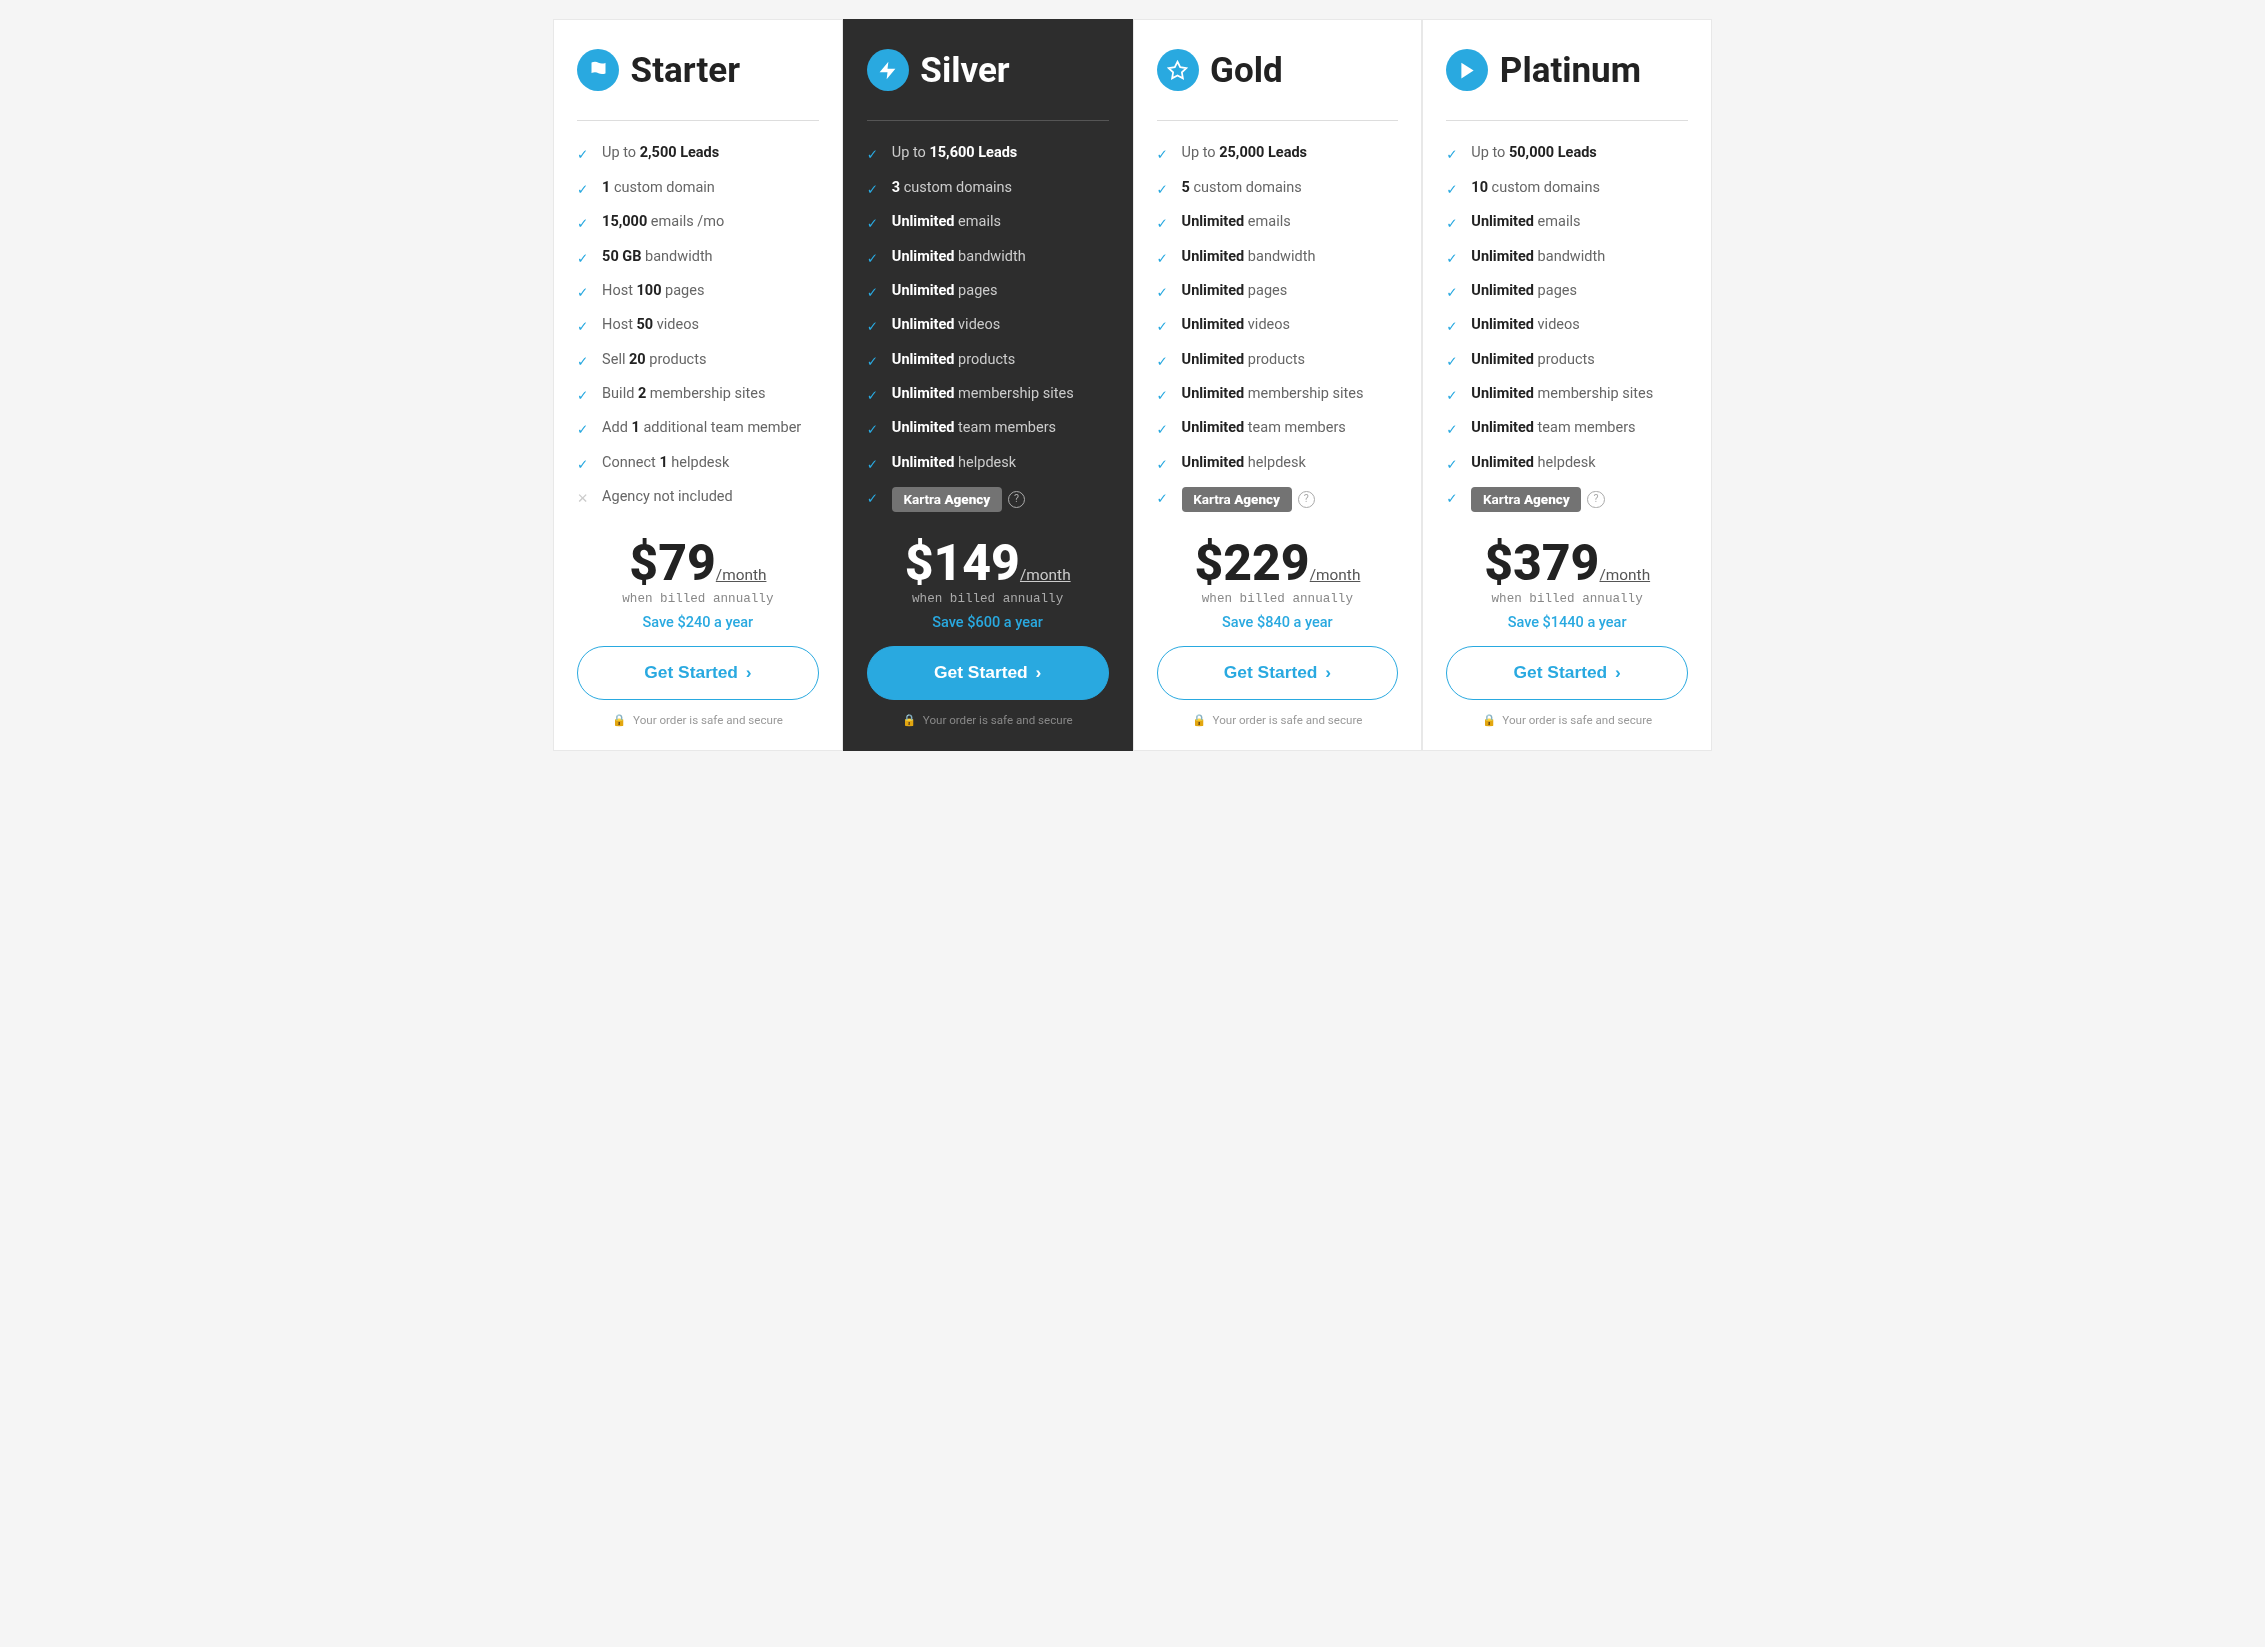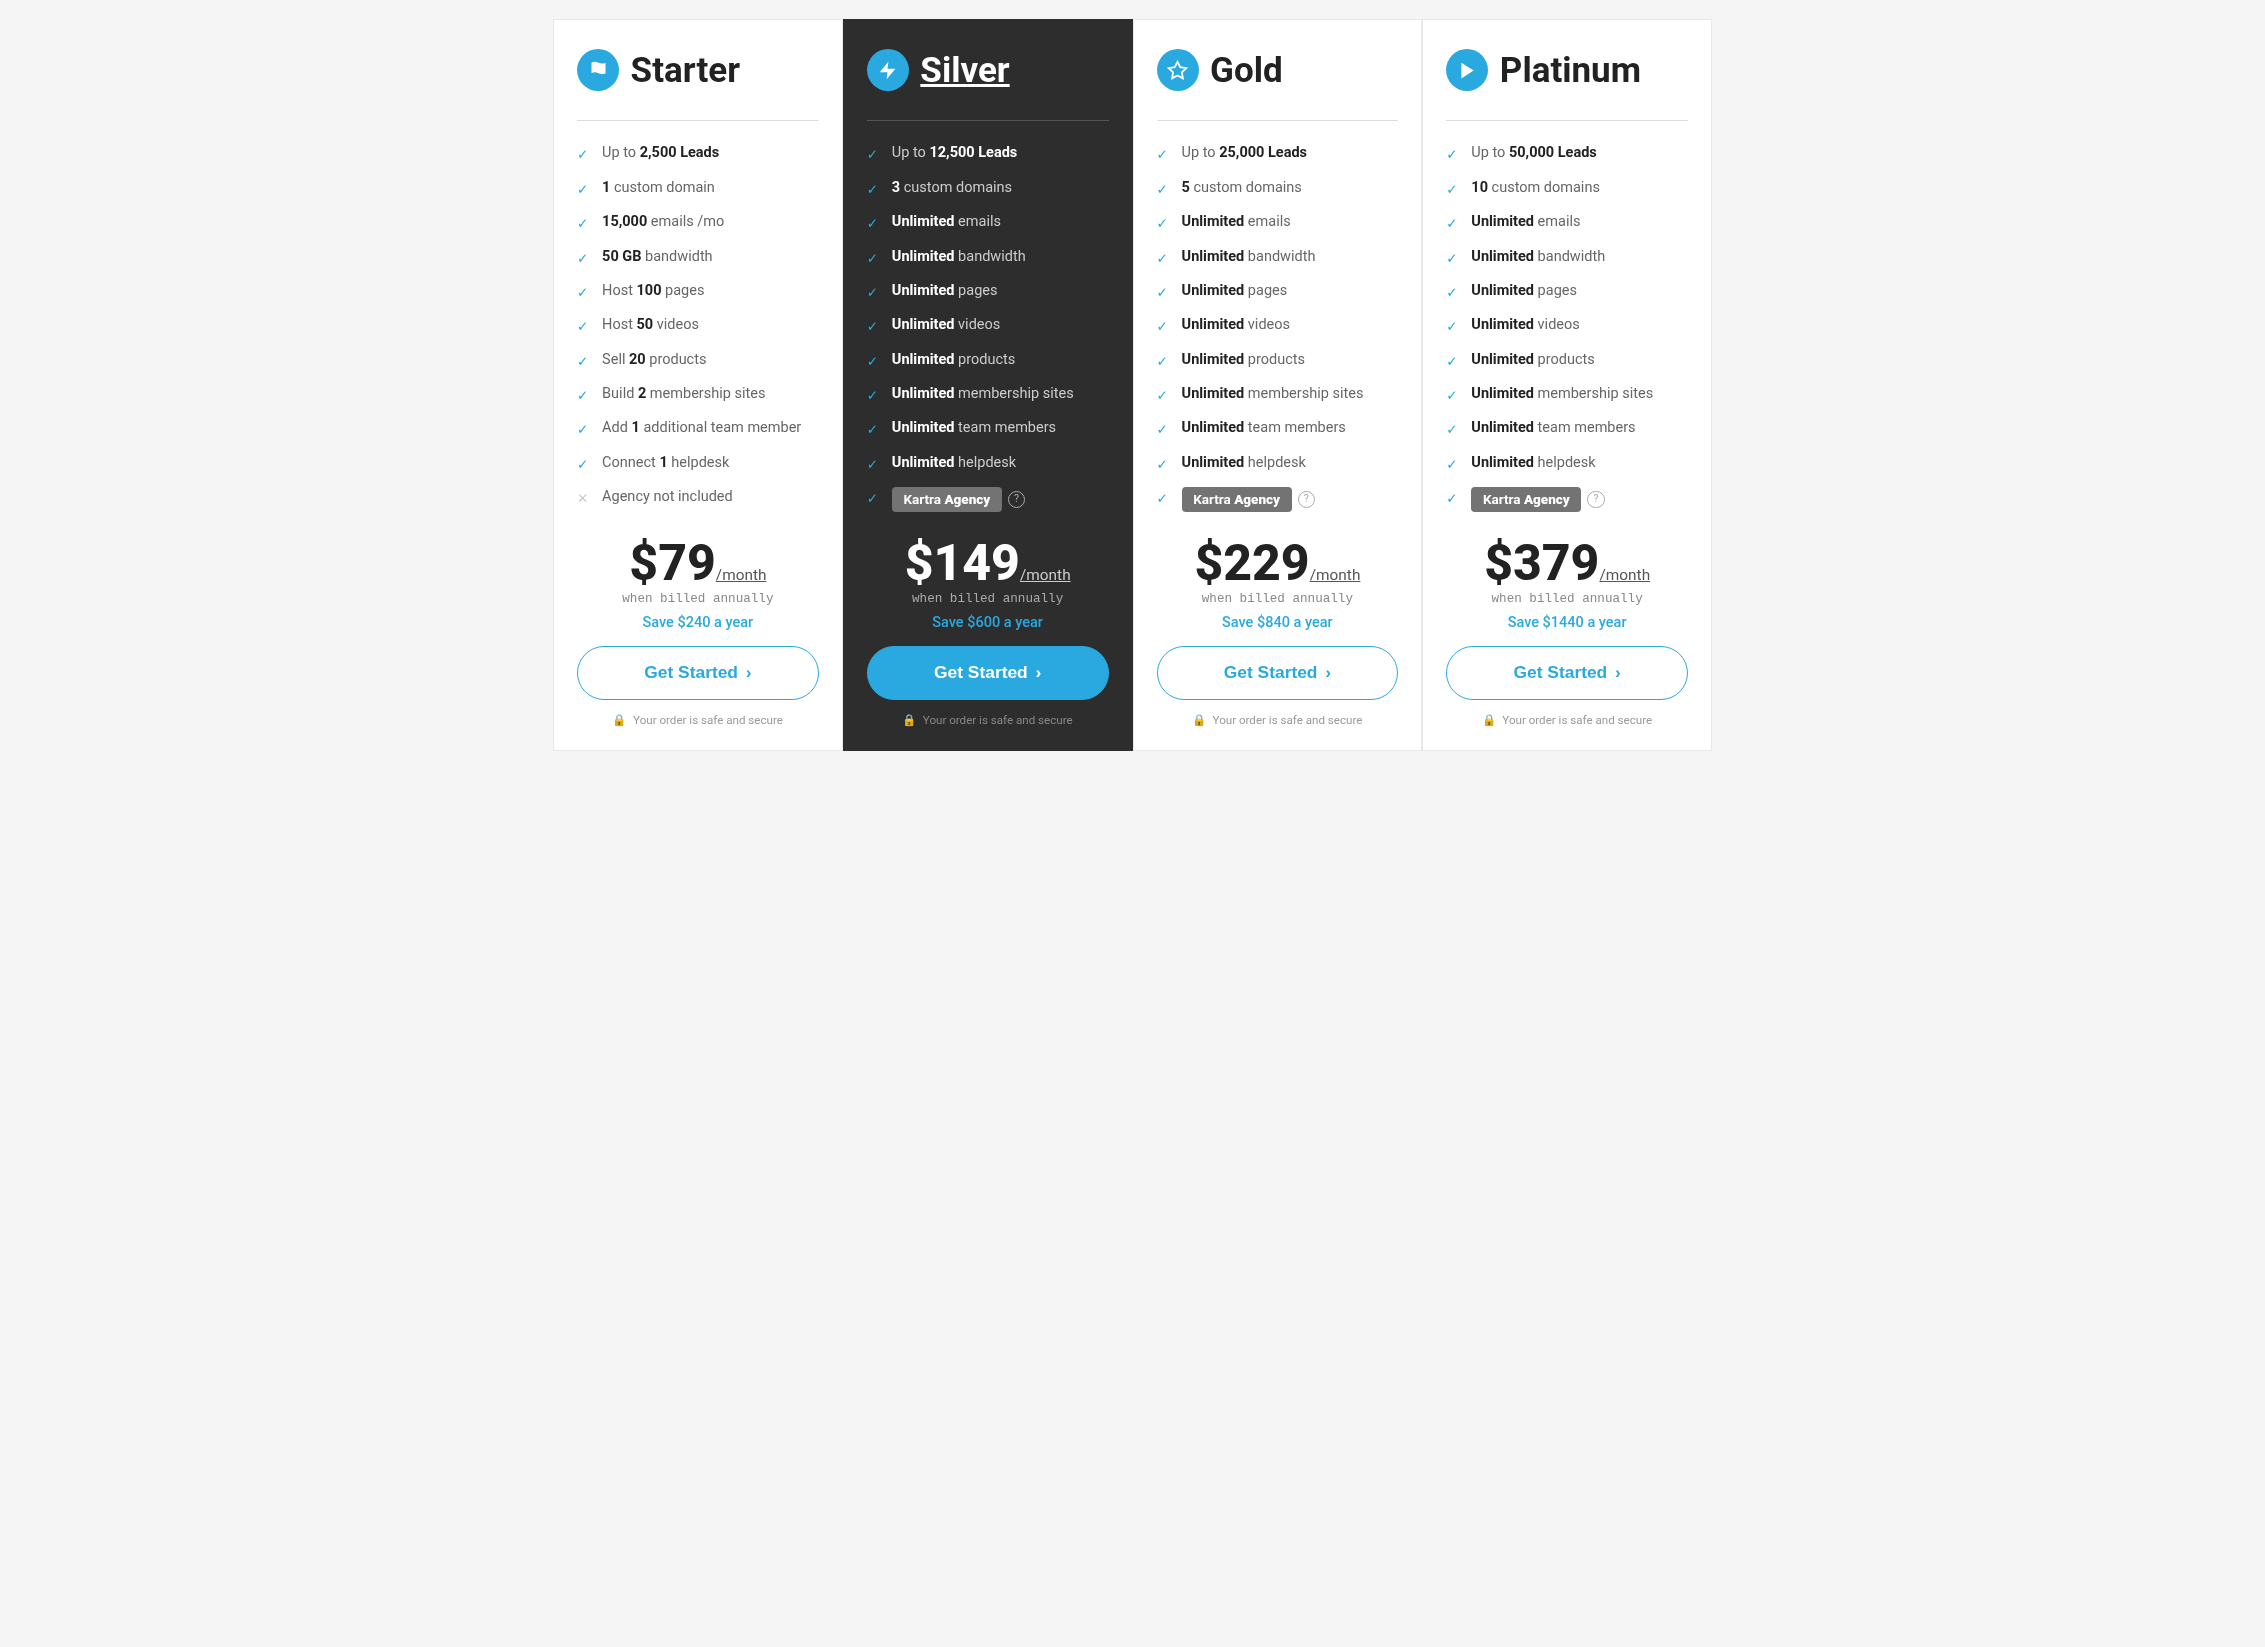--- a/index.html
+++ b/index.html
@@ -36,21 +36,20 @@
     .plan-header {
       display: flex;
       align-items: center;
       gap: 11.6px;
       margin-bottom: 15.4px;
       padding-bottom: 29px;
       border-bottom: 1px solid #ddd;
     }
     .plan-card.dark .plan-header {
       border-bottom-color: #555;
-      text-decoration: underline;
     }
     .plan-icon {
       width: 42px;
       height: 42px;
       border-radius: 50%;
       background: #29a9e0;
       display: flex;
       align-items: center;
       justify-content: center;
       color: white;
@@ -303,21 +302,21 @@
         <div class="plan-icon">
           <svg viewBox="0 0 24 24" width="21" height="21" fill="white">
             <polygon points="13 2 3 14 12 14 11 22 21 10 12 10 13 2"></polygon>
           </svg>
         </div>
         <div class="plan-title">Silver</div>
       </div>
       <ul class="features-list">
         <li class="feature-item">
           <span class="check-icon active">✓</span>
-          <span class="feature-text">Up to <strong>12,500 Leads</strong></span>
+          <span class="feature-text">Up to <strong>15,600 Leads</strong></span>
         </li>
         <li class="feature-item">
           <span class="check-icon active">✓</span>
           <span class="feature-text"><strong>3</strong> custom domains</span>
         </li>
         <li class="feature-item">
           <span class="check-icon active">✓</span>
           <span class="feature-text"><strong>Unlimited</strong> emails</span>
         </li>
         <li class="feature-item">

